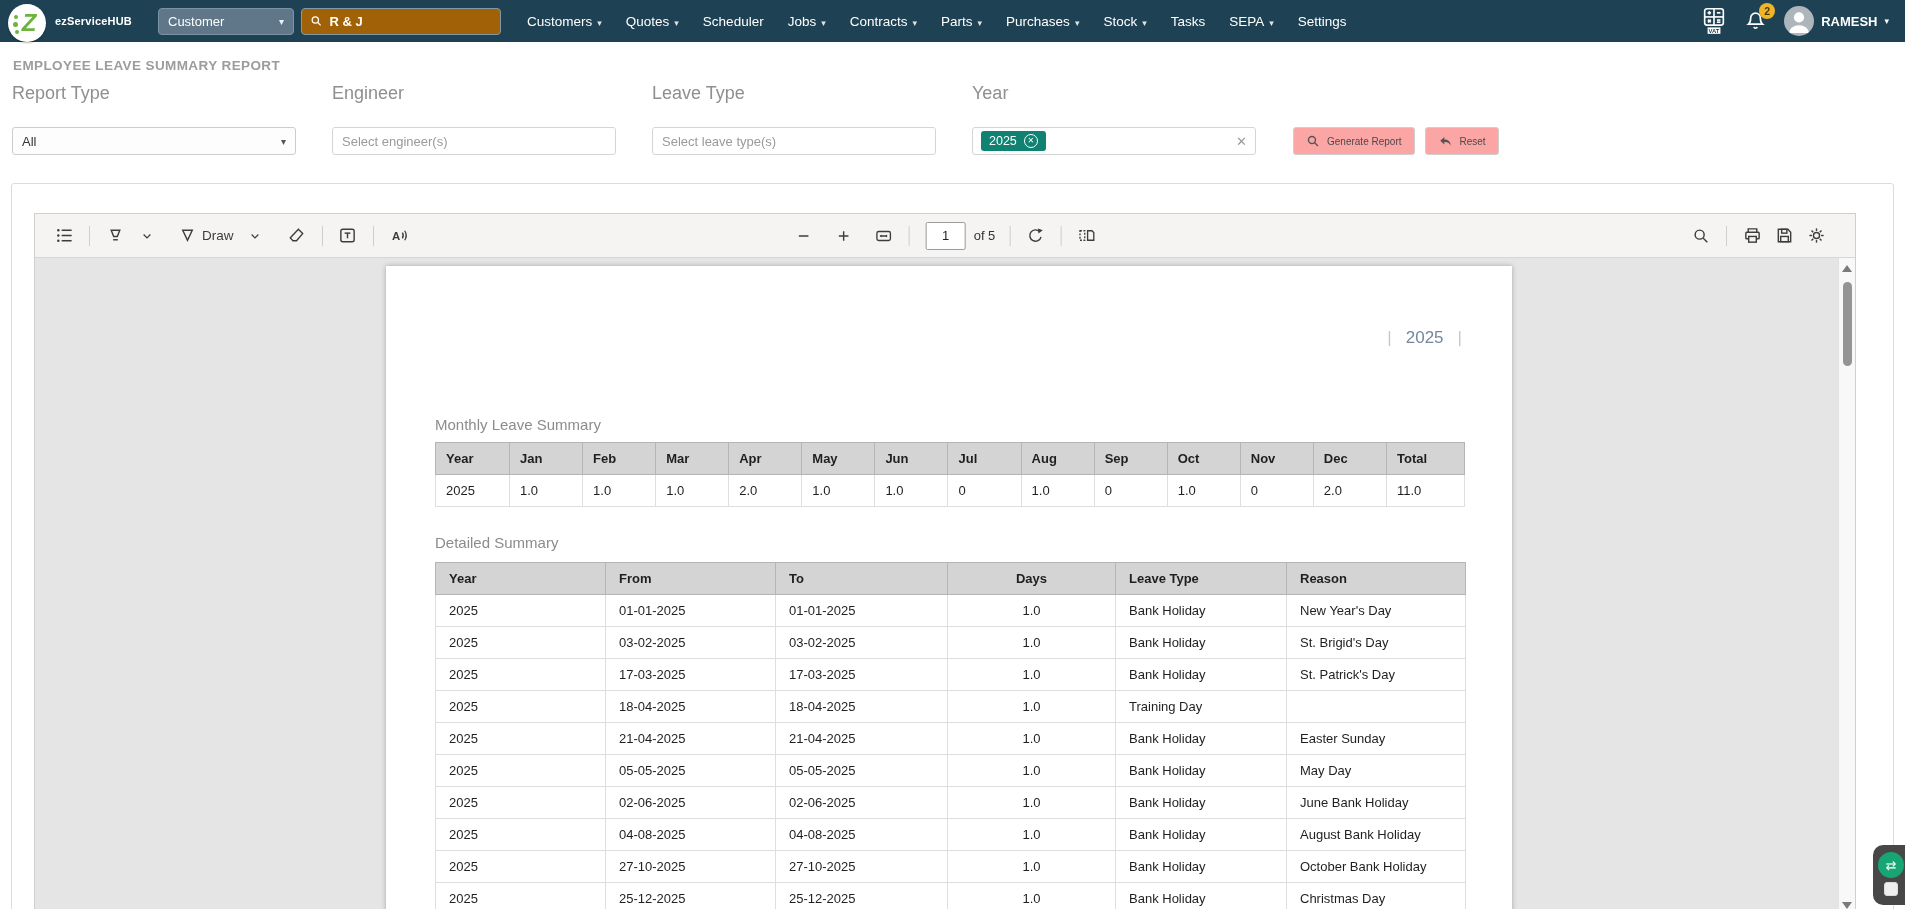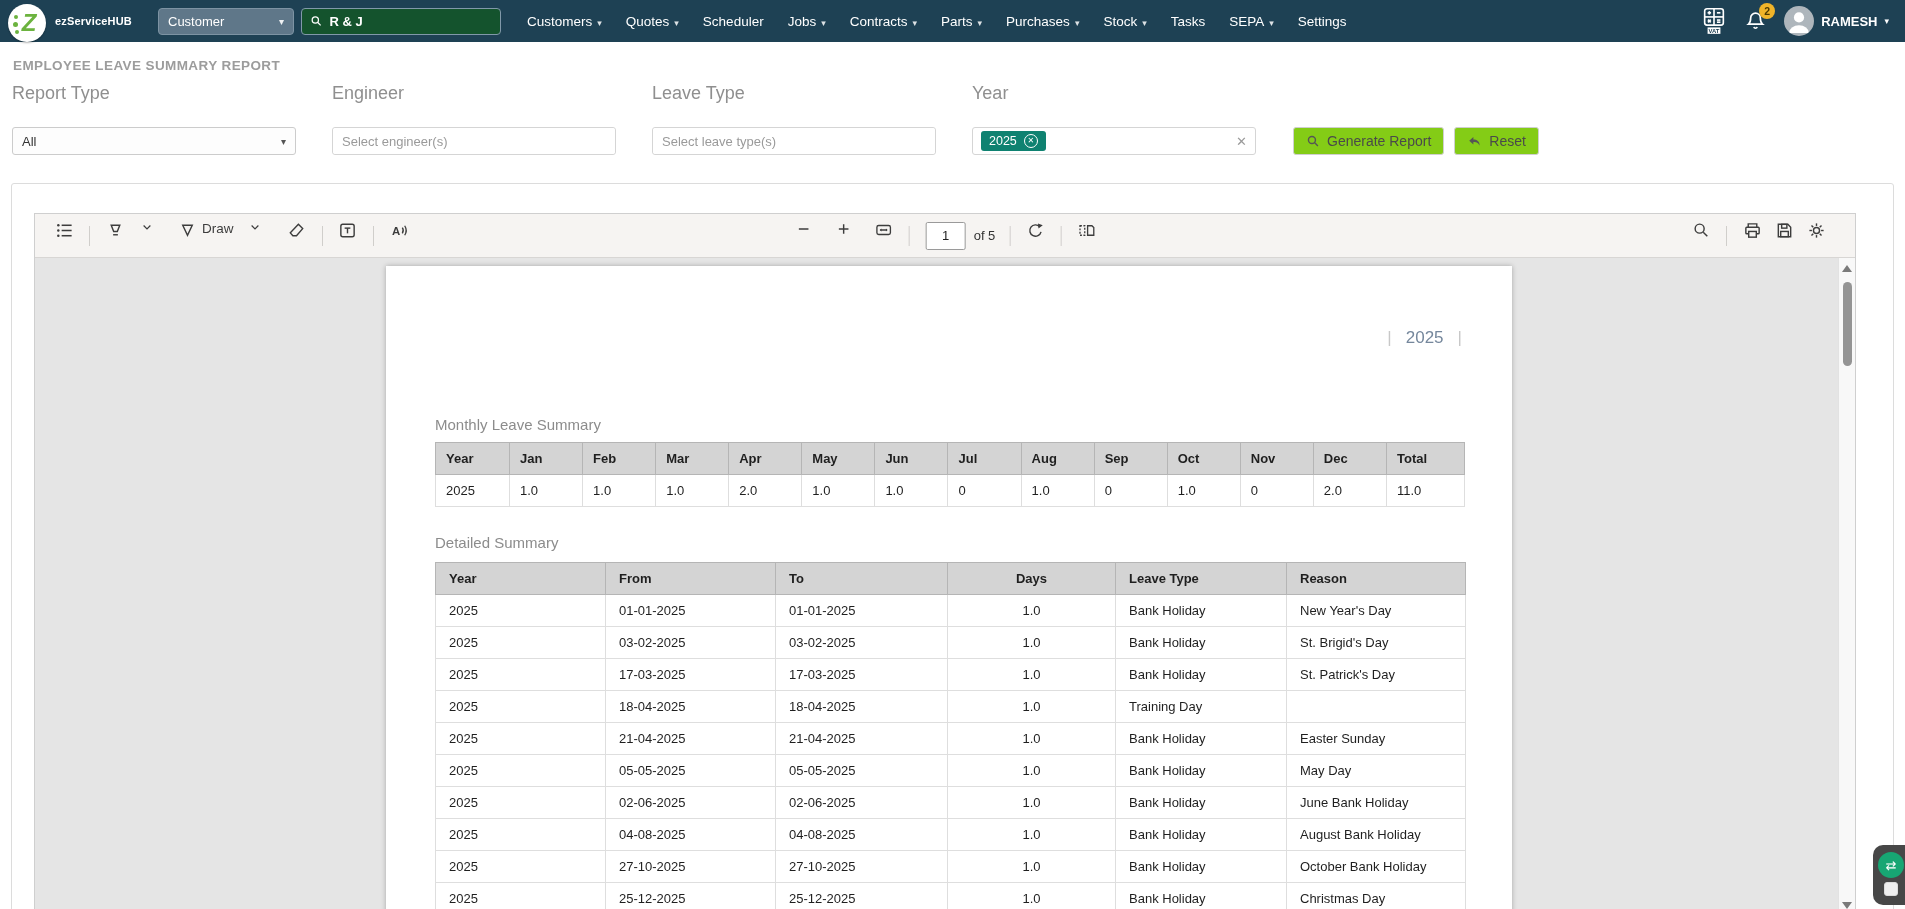--- a/index.html
+++ b/index.html
@@ -13,21 +13,21 @@
     display: flex; align-items: center; justify-content: center; margin-top: 4px; box-shadow: 0 1px 2px rgba(0,0,0,.3); }
   .logo-z { color: #6cb33f; font-weight: bold; font-size: 24px; font-style: italic; margin-left: 4px; }
   .logo .dot { position: absolute; background: #6cb33f; border-radius: 50%; }
   .logo .d1 { width: 4px; height: 4px; left: 6px; top: 11px; }
   .logo .d2 { width: 5px; height: 5px; left: 5px; top: 18px; }
   .logo .d3 { width: 4px; height: 4px; left: 7px; top: 26px; }
   .brand-text { color: #fff; font-size: 11px; font-weight: bold; margin-left: 9px; letter-spacing: .2px; }
   .scope { margin-left: 26px; width: 136px; height: 27px; background: #5f7789; border: 1px solid #7d93a3;
     border-radius: 4px; color: #fff; font-size: 13px; display: flex; align-items: center; padding: 0 9px; cursor: pointer; }
   .scope .caret { margin-left: auto; font-size: 10px; opacity: .9; }
-  .tb-search { margin-left: 7px; width: 200px; height: 27px; background: #14532d; border: 1px solid #8198a9;
+  .tb-search { margin-left: 7px; width: 200px; height: 27px; background: #a16207; border: 1px solid #8198a9;
     border-radius: 4px; display: flex; align-items: center; padding: 0 8px; }
   .tb-search input { background: transparent; border: 0; outline: 0; color: #fff; font-size: 13px;
     font-family: "Liberation Sans", sans-serif; width: 100%; margin-left: 7px; font-weight: bold; }
   nav.main-nav { display: flex; align-items: center; margin-left: 14px; }
   .nav-item { color: #fff; font-size: 13.5px; padding: 0 12px; cursor: pointer; white-space: nowrap; }
   .nav-item .caret { font-size: 9px; margin-left: 5px; opacity: .85; }
   .tb-right { margin-left: auto; display: flex; align-items: center; gap: 18px; padding-right: 16px; }
   .icon-btn { position: relative; display: flex; align-items: center; justify-content: center; cursor: pointer; }
   .badge { position: absolute; top: -7px; right: -9px; min-width: 16px; height: 16px; border-radius: 50%;
     background: #f0b429; color: #4d3a00; font-size: 10.5px; font-weight: bold;
@@ -51,35 +51,35 @@
   .control input { border: 0; outline: 0; width: 100%; height: 100%; padding: 0 9px; font-size: 13px;
     font-family: "Liberation Sans", sans-serif; border-radius: 3px; }
   .control input::placeholder { color: #9a9a9a; }
   .multisel { padding: 0 8px; }
   .tag { background: #0f8271; color: #fff; font-size: 12.5px; border-radius: 3px; padding: 3px 8px;
     display: flex; align-items: center; gap: 7px; }
   .tag-x { width: 14px; height: 14px; border: 1.5px solid #fff; border-radius: 50%; font-size: 8px;
     display: flex; align-items: center; justify-content: center; cursor: pointer; line-height: 1; }
   .clear-x { margin-left: auto; color: #9a9a9a; font-size: 13px; cursor: pointer; }
   .fbuttons { display: flex; gap: 10px; margin-left: 1px; }
-  .btn { height: 28px; background: #84cc16; border: 1px solid #cfcfcf; border-radius: 3px; color: #4a4a4a;
-    font-size: 14px; padding: 0 12px; display: flex; align-items: center; gap: 7px; cursor: pointer;
+  .btn { height: 28px; background: #fca5a5; border: 1px solid #cfcfcf; border-radius: 3px; color: #4a4a4a;
+    font-size: 10px; padding: 0 12px; display: flex; align-items: center; gap: 7px; cursor: pointer;
     font-family: "Liberation Sans", sans-serif; white-space: nowrap; }
 
   
   .card { margin: 28px 11px 0; border: 1px solid #dcdcdc; border-radius: 3px; height: 760px;
     padding: 29px 37px 0 22px; background: #fff; }
   .viewer { border: 1px solid #cfcfcf; height: 704px; display: flex; flex-direction: column; }
   .toolbar { height: 44px; background: #f6f4f2; border-bottom: 1px solid #d8d6d4; position: relative;
     display: flex; align-items: center; flex: none; }
   .tgroup { display: flex; align-items: center; gap: 2px; }
   .tleft { padding-left: 14px; }
   .tcenter { position: absolute; left: 50%; transform: translateX(-50%); }
   .tright { margin-left: auto; padding-right: 24px; }
-  .tbtn { min-width: 30px; height: 30px; border-radius: 4px; display: flex; 
+  .tbtn { min-width: 30px; height: 30px; border-radius: 4px; display: flex; align-items: center;
     justify-content: center; cursor: pointer; color: #3d3d3d; gap: 5px; padding: 0 4px; }
   .tbtn svg { display: block; }
   .tdiv { width: 1px; height: 20px; background: #d0cecb; margin: 0 8px; }
   .tlabel { font-size: 13.5px; color: #3d3d3d; }
   .page-num { width: 40px; height: 28px; border: 1px solid #9a9a9a; border-radius: 2px; text-align: center;
     font-size: 13px; color: #222; margin: 0 6px; background: #fff; font-family: "Liberation Sans", sans-serif; outline: none; }
   .of-label { font-size: 13px; color: #333; margin-right: 4px; }
 
   .canvas { flex: 1; background: #e5e5e5; position: relative; overflow: hidden; }
   .pdf-page { position: absolute; left: 351px; top: 8px; width: 1126px; height: 1500px; background: #fff;

